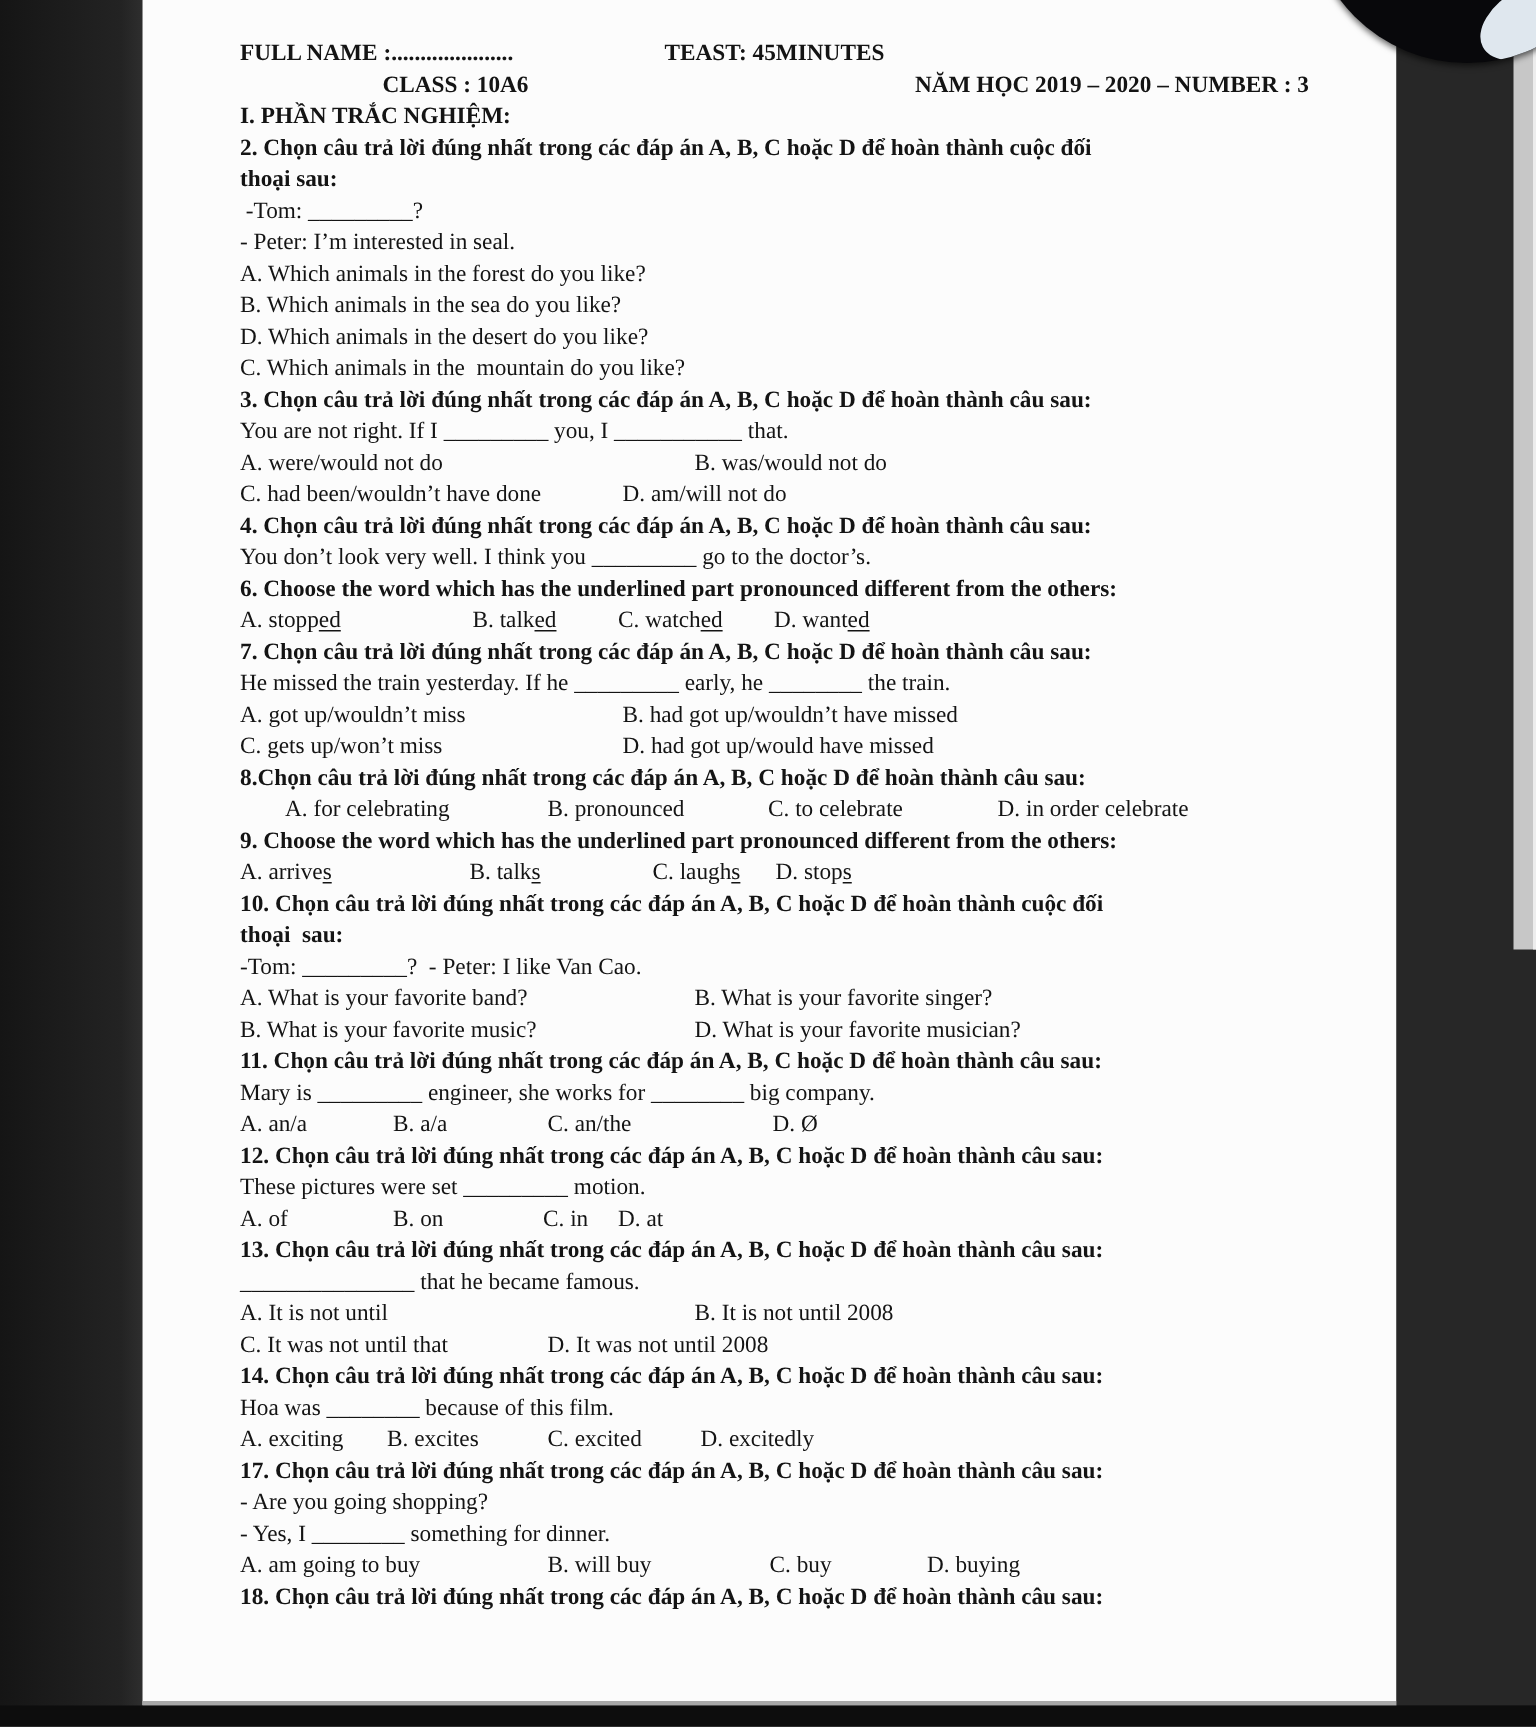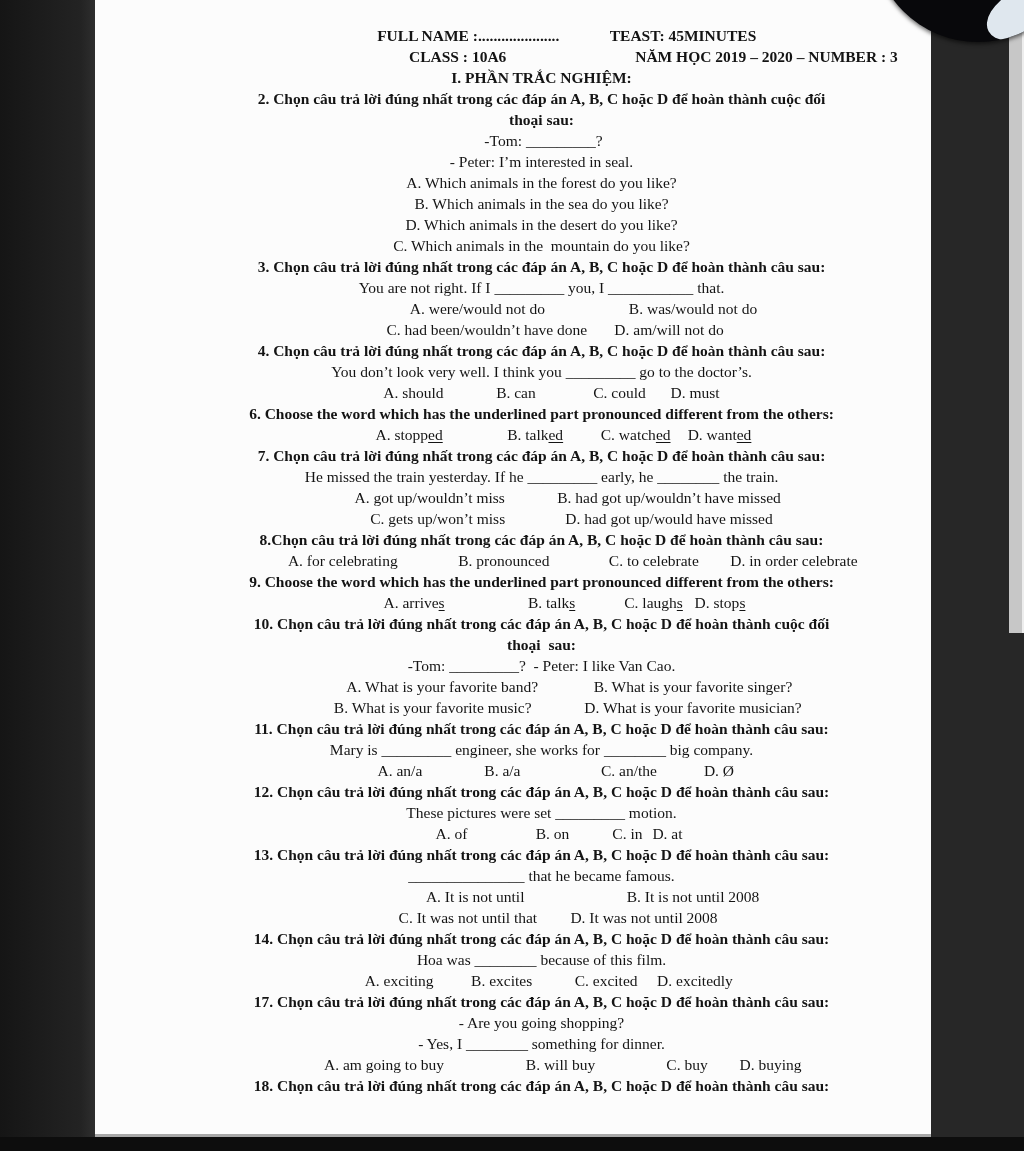--- a/index.html
+++ b/index.html
@@ -10,21 +10,21 @@
   .page{position:absolute;left:95px;top:0;width:836px;height:1137px;background:#fcfcfc;
           box-sizing:border-box;padding:25px 8px 0 65px;border-bottom:3px solid #a8a8a8;}
   .right-panel{position:absolute;left:931px;top:0;width:93px;height:1137px;background:#272727;}
   .scrollbar{position:absolute;left:1009px;top:0;width:13px;height:633px;background:#c7c7c7;
           border-right:2px solid #ededed;}
   .bottom-bar{position:absolute;left:0;top:1137px;width:1024px;height:14px;background:#0d0d0d;}
   .avatar-circle{position:absolute;left:872px;top:-170px;width:212px;height:212px;border-radius:50%;
           background:#08080b;overflow:hidden;box-shadow:0 2px 4px rgba(0,0,0,.6);}
   .avatar-highlight{position:absolute;left:112px;top:160px;width:78px;height:46px;
           background:#dfe7ee;border-radius:50%;transform:rotate(-28deg);}
-  .line{font-size:15.5px;line-height:21px;color:#141414;white-space:pre-wrap;text-align:center;}
+  .line{font-size:15.5px;line-height:21px;color:#141414;white-space:pre-wrap;}
   .line.b{font-weight:bold;}
   .cell{display:inline-block;vertical-align:top;white-space:pre;}
   .u{text-decoration:underline;text-underline-offset:2px;}
 </style>
 </head>
 <body>
 
 <div class="screen">
   <div class="left-backdrop"></div>
   <div class="page">
@@ -38,21 +38,20 @@
       <div class="line"><span class="cell">A. Which animals in the forest do you like?</span></div>
       <div class="line"><span class="cell">B. Which animals in the sea do you like?</span></div>
       <div class="line"><span class="cell">D. Which animals in the desert do you like?</span></div>
       <div class="line"><span class="cell">C. Which animals in the  mountain do you like?</span></div>
       <div class="line b"><span class="cell">3. Chọn câu trả lời đúng nhất trong các đáp án A, B, C hoặc D để hoàn thành câu sau:</span></div>
       <div class="line"><span class="cell">You are not right. If I _________ you, I ___________ that.</span></div>
       <div class="line"><span class="cell" style="width: 303px;">A. were/would not do</span><span class="cell">B. was/would not do</span></div>
       <div class="line"><span class="cell" style="width: 255px;">C. had been/wouldn’t have done</span><span class="cell">D. am/will not do</span></div>
       <div class="line b"><span class="cell">4. Chọn câu trả lời đúng nhất trong các đáp án A, B, C hoặc D để hoàn thành câu sau:</span></div>
       <div class="line"><span class="cell">You don’t look very well. I think you _________ go to the doctor’s.</span></div>
-      <div class="line"><span class="cell" style="width: 100px;">A. should</span><span class="cell" style="width: 105px;">B. can</span><span class="cell" style="width: 102px;">C. could</span><span class="cell">D. must</span></div>
       <div class="line b"><span class="cell">6. Choose the word which has the underlined part pronounced different from the others:</span></div>
       <div class="line"><span class="cell" style="width: 155px;">A. stopp<span class="u">ed</span></span><span class="cell" style="width: 97px;">B. talk<span class="u">ed</span></span><span class="cell" style="width: 104px;">C. watch<span class="u">ed</span></span><span class="cell">D. want<span class="u">ed</span></span></div>
       <div class="line b"><span class="cell">7. Chọn câu trả lời đúng nhất trong các đáp án A, B, C hoặc D để hoàn thành câu sau:</span></div>
       <div class="line"><span class="cell">He missed the train yesterday. If he _________ early, he ________ the train.</span></div>
       <div class="line"><span class="cell" style="width: 255px;">A. got up/wouldn’t miss</span><span class="cell">B. had got up/wouldn’t have missed</span></div>
       <div class="line"><span class="cell" style="width: 255px;">C. gets up/won’t miss</span><span class="cell">D. had got up/would have missed</span></div>
       <div class="line b"><span class="cell">8.Chọn câu trả lời đúng nhất trong các đáp án A, B, C hoặc D để hoàn thành câu sau:</span></div>
       <div class="line" style="padding-left: 30px;"><span class="cell" style="width: 175px;">A. for celebrating</span><span class="cell" style="width: 147px;">B. pronounced</span><span class="cell" style="width: 153px;">C. to celebrate</span><span class="cell">D. in order celebrate</span></div>
       <div class="line b"><span class="cell">9. Choose the word which has the underlined part pronounced different from the others:</span></div>
       <div class="line"><span class="cell" style="width: 153px;">A. arrive<span class="u">s</span></span><span class="cell" style="width: 122px;">B. talk<span class="u">s</span></span><span class="cell" style="width: 82px;">C. laugh<span class="u">s</span></span><span class="cell">D. stop<span class="u">s</span></span></div>

